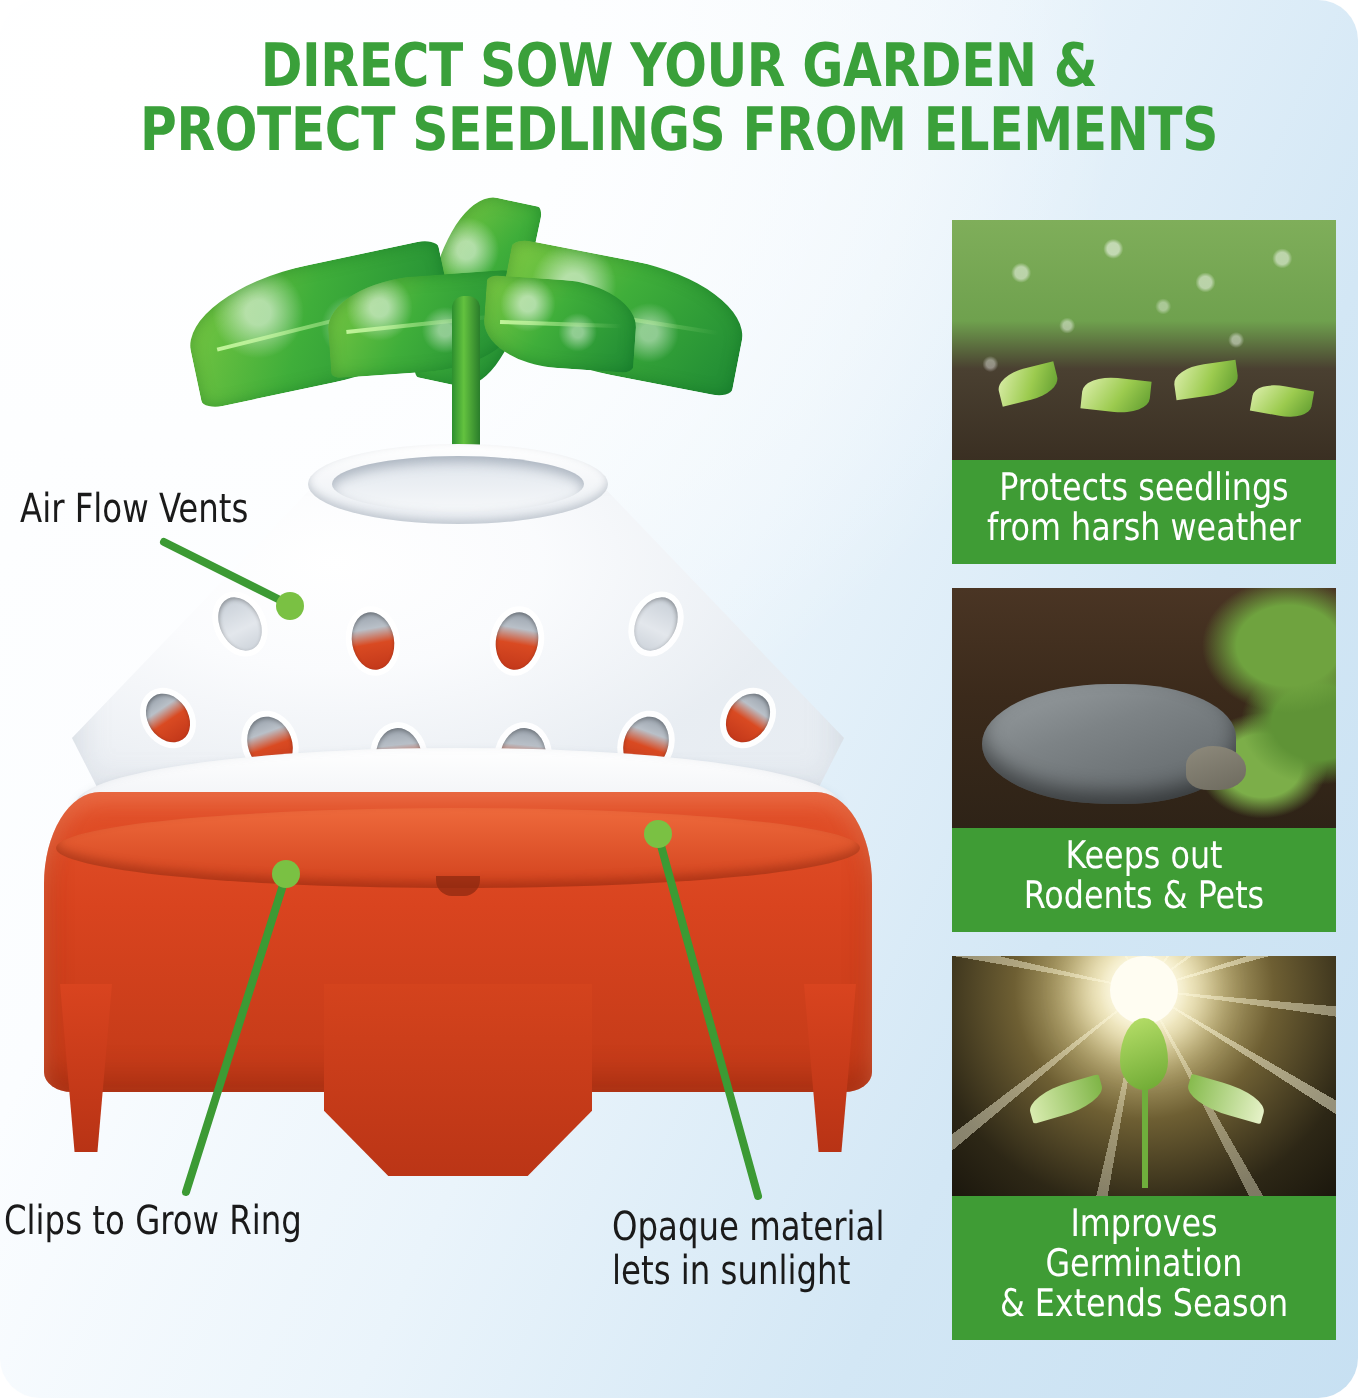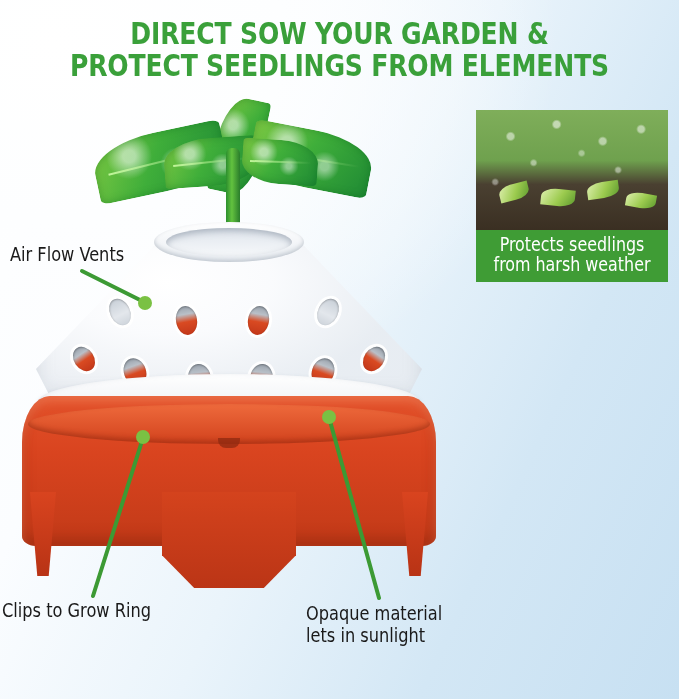--- a/index.html
+++ b/index.html
@@ -6,20 +6,21 @@
   body{
     width:679px;height:699px;overflow:hidden;
     font-family:"Liberation Sans", sans-serif;
     background:#ffffff;
   }
   #root{
     position:relative;width:679px;height:699px;
     background:
       radial-gradient(120% 90% at 8% 6%, #ffffff 0%, #fdfeff 28%, rgba(255,255,255,0) 62%),
       linear-gradient(115deg, #ffffff 0%, #fbfdff 26%, #eaf4fb 50%, #d3e7f5 74%, #c7e0f2 100%);
+    border-radius: 20px;
   }
 
   
   .title-wrap{
     position:absolute;left:0;top:18px;width:679px;text-align:center;
     line-height:1.06;
   }
   .title-line{
     display:block;
     font-family:"DejaVu Sans Condensed","Liberation Sans", sans-serif;
@@ -292,16 +293,38 @@
         <div class="blur"></div>
         <div class="sprout" style="left:12%;width:30px;height:16px;bottom:30px;transform:rotate(-14deg);"></div>
         <div class="sprout" style="left:34%;width:34px;height:17px;bottom:24px;transform:rotate(6deg);"></div>
         <div class="sprout" style="left:58%;width:32px;height:16px;bottom:32px;transform:rotate(-8deg);"></div>
         <div class="sprout" style="left:78%;width:30px;height:15px;bottom:22px;transform:rotate(10deg);"></div>
       </div>
       <div class="panel-caption">Protects seedlings
 from harsh weather</div>
     </div>
 
-
+    <div class="panel">
+      <div class="panel-photo ph2">
+        <div class="foliage"></div>
+        <div class="squirrel">
+          <div class="squirrel-head"></div>
+        </div>
+      </div>
+      <div class="panel-caption">Keeps out
+Rodents &amp; Pets</div>
+    </div>
+
+    <div class="panel">
+      <div class="panel-photo ph3">
+        <div class="rays"></div>
+        <div class="sun"></div>
+        <div class="seed-stem"></div>
+        <div class="seed-leaf" style="left:44%;bottom:44%;width:24px;height:36px;background:linear-gradient(160deg,#b8e06a,#6ca832);border-radius:50% 50% 50% 50%/60% 60% 40% 40%;"></div>
+        <div class="seed-leaf" style="left:20%;bottom:34%;width:38px;height:15px;background:linear-gradient(90deg,#d9ecb0,#7fb547);transform:rotate(-16deg);border-radius:60% 6% 60% 6%;"></div>
+        <div class="seed-leaf" style="right:18%;bottom:34%;width:40px;height:15px;background:linear-gradient(270deg,#e6f2c8,#86bb4d);transform:rotate(16deg);border-radius:6% 60% 6% 60%;"></div>
+      </div>
+      <div class="panel-caption">Improves Germination
+&amp; Extends Season</div>
+    </div>
 
   </div>
 </div>
 
 </body></html>

